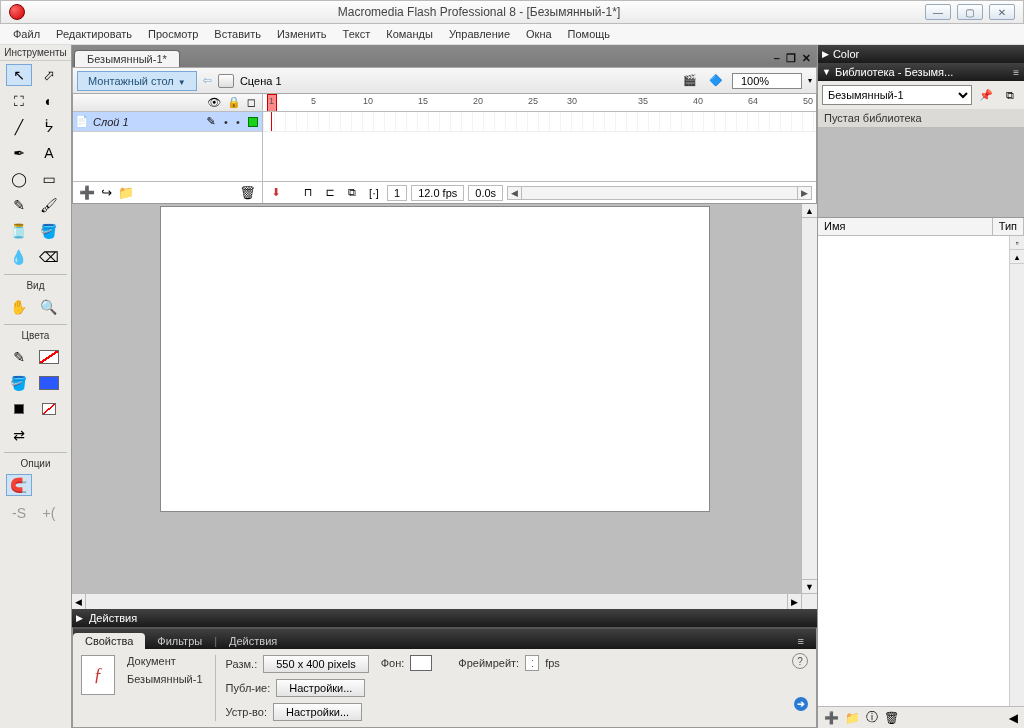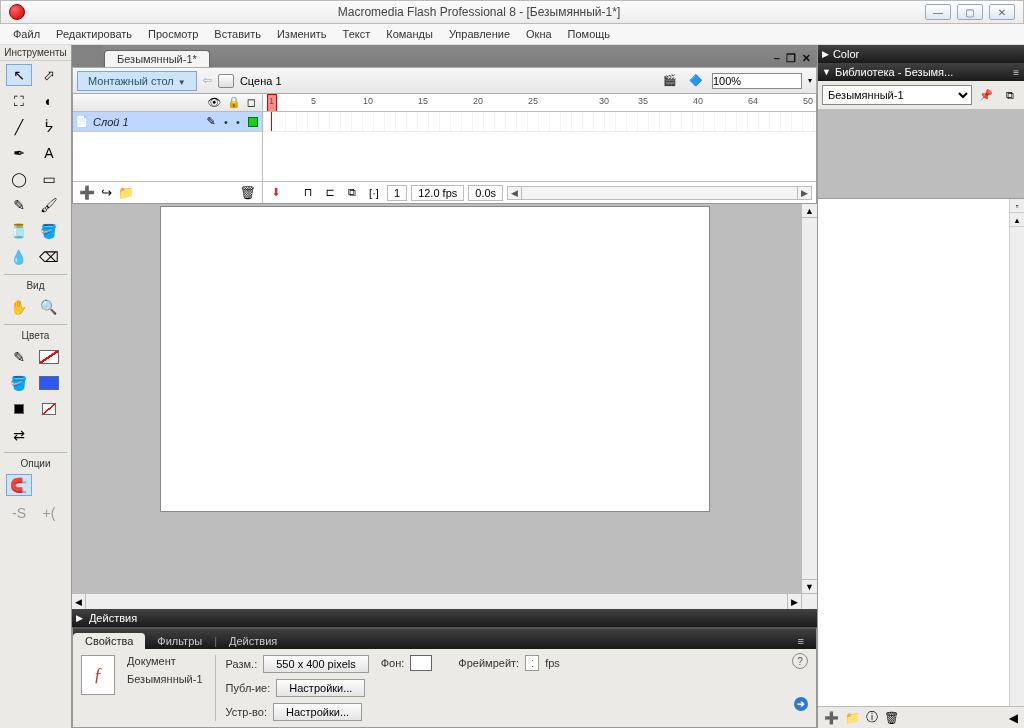--- a/index.html
+++ b/index.html
@@ -25,32 +25,32 @@
 .toolgrid { display:flex; flex-wrap:wrap; padding:3px 6px; gap:4px; }
 .tbtn { width:26px; height:22px; border:1px solid transparent; display:flex;align-items:center;justify-content:center; cursor:pointer; font-size:14px; }
 .tbtn.sel { background:#cde3f7; border:1px solid #7aa8d6; }
 .toolsep { height:1px; background:#bbb; margin:3px 4px; }
 .toolsub { font-size:10px; text-align:center; color:#333; padding:2px 0; }
 .swatch { width:20px;height:14px;border:1px solid #666; display:inline-block;} .swblack{background:#000;} .swblue{background:#2b59ff;}
 .swno{ background: linear-gradient(to bottom right, #fff 0%,#fff 45%,#f00 45%,#f00 55%,#fff 55%); }
 
 
 .center { flex:1; display:flex; flex-direction:column; background:#828282; min-width:0;}
-.doctabrow { height:22px; background:linear-gradient(#8a8a8a,#7b7b7b); display:flex; align-items:flex-end; padding-left:2px;margin-left:30px; }
+.doctabrow { height:22px; background:linear-gradient(#8a8a8a,#7b7b7b); display:flex; align-items:flex-end; padding-left:2px; }
 .doctab { background:#f4f4f4; border:1px solid #666; border-bottom:none; border-radius:4px 4px 0 0; padding:2px 12px; color:#333; cursor:pointer; display:flex;align-items:center;gap:4px;}
 .doctabrow .doccontrols{margin-left:auto;display:flex;gap:6px;padding:2px 6px;color:#111;}
 .doccontrols span{cursor:pointer;font-weight:bold;}
 
 
 .scenerow { height:27px; background:linear-gradient(#f7f7f7,#e7e7e7); border:1px solid #aaa; display:flex; align-items:center; padding:0 4px; gap:6px; }
 .stagebtn { padding:3px 10px; border:1px solid #7aa8d6; background:#cde3f7; color:#22527a; cursor:pointer; }
 .stagebtn .drop{font-size:8px;margin-left:4px;}
 .sceneicon { width:16px;height:14px; background:linear-gradient(#fff,#ddd);border:1px solid #888;border-radius:2px; }
 .spacer{flex:1;}
-.zoomsel { border:1px solid #888; background:#fff; padding:1px 0; width:90px; }
+.zoomsel { border:1px solid #888; background:#fff; padding:1px 8px; width:70px; }
 .ibtn{width:20px;height:20px;display:flex;align-items:center;justify-content:center;cursor:pointer;}
 
 
 .timeline { display:flex; background:#fff; border:1px solid #999; border-top:none; height:110px; }
 .tl-layers { width:190px; border-right:1px solid #bbb; display:flex; flex-direction:column; }
 .tl-layhdr { height:18px; background:linear-gradient(#fafafa,#e7e7e7); border-bottom:1px solid #bbb; display:flex;align-items:center; justify-content:flex-end; gap:6px; padding:0 6px;}
 .tl-layhdr span{font-size:11px;}
 .layerrow { height:20px; display:flex; align-items:center; background:#bfd6ff; border-bottom:1px solid #ccc;}
 .layerrow .licon{width:18px;text-align:center;}
 .layerrow .lname{flex:1;padding-left:2px;color:#222;font-style:italic;}
@@ -258,21 +258,21 @@
       </div>
       <div class="tl-frames">
         <div class="tl-ruler">
           <div class="ph"></div>
           <span class="tick" style="left:6px">1</span>
           <span class="tick" style="left:48px">5</span>
           <span class="tick" style="left:100px">10</span>
           <span class="tick" style="left:155px">15</span>
           <span class="tick" style="left:210px">20</span>
           <span class="tick" style="left:265px">25</span>
-          <span class="tick" style="left:336px">30</span>
+          <span class="tick" style="left:304px">30</span>
           <span class="tick" style="left:375px">35</span>
           <span class="tick" style="left:430px">40</span>
           <span class="tick" style="left:485px">64</span>
           <span class="tick" style="left:540px">50</span>
 
         </div>
         <div class="tl-frrow">
           <div class="grid"></div>
           <div class="phline"></div>
         </div>
@@ -374,21 +374,26 @@
       <span class="opts">≡</span>
     </div>
     <div class="libbody">
       <div class="libsel">
         <select>
           <option>Безымянный-1</option>
         </select>
         <span class="ibtn">📌</span>
         <span class="ibtn">⧉</span>
       </div>
+      <div class="libempty">Пустая библиотека</div>
       <div class="libpreview"></div>
+      <div class="libcols">
+        <div class="col c1">Имя</div>
+        <div class="col">Тип</div>
+      </div>
       <div class="liblist">
         <div class="vsb2">
           <div class="sq">▫</div>
           <div class="sq">▴</div>
         </div>
       </div>
       <div class="libfoot">
         <span class="ic">➕</span>
         <span class="ic">📁</span>
         <span class="ic">ⓘ</span>

